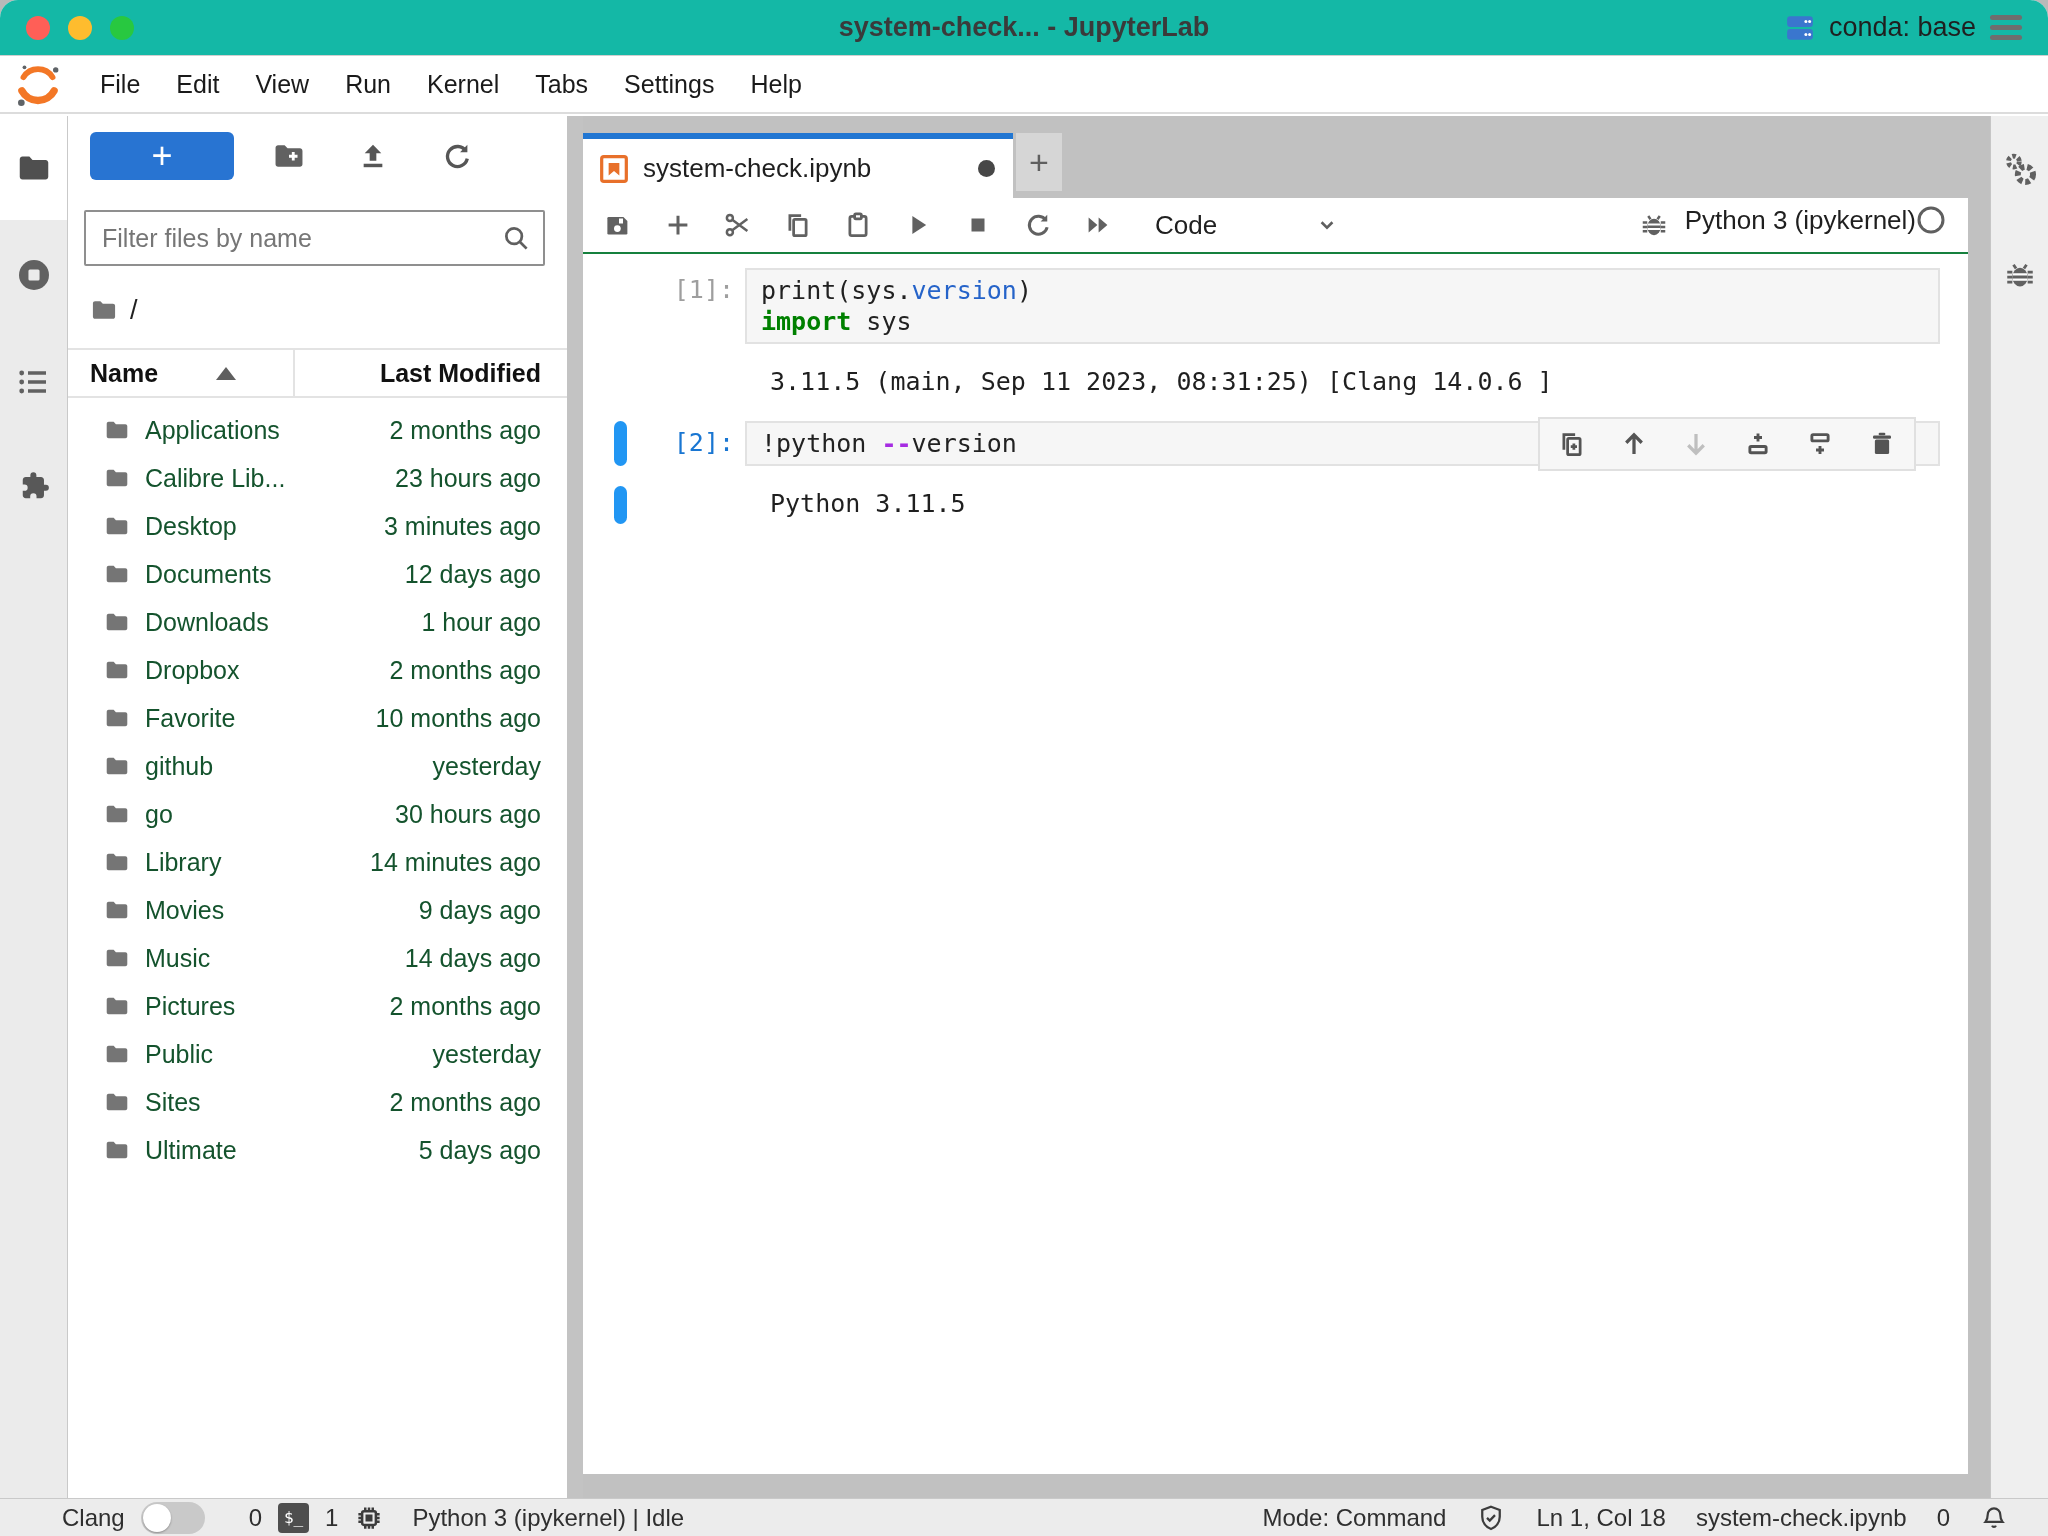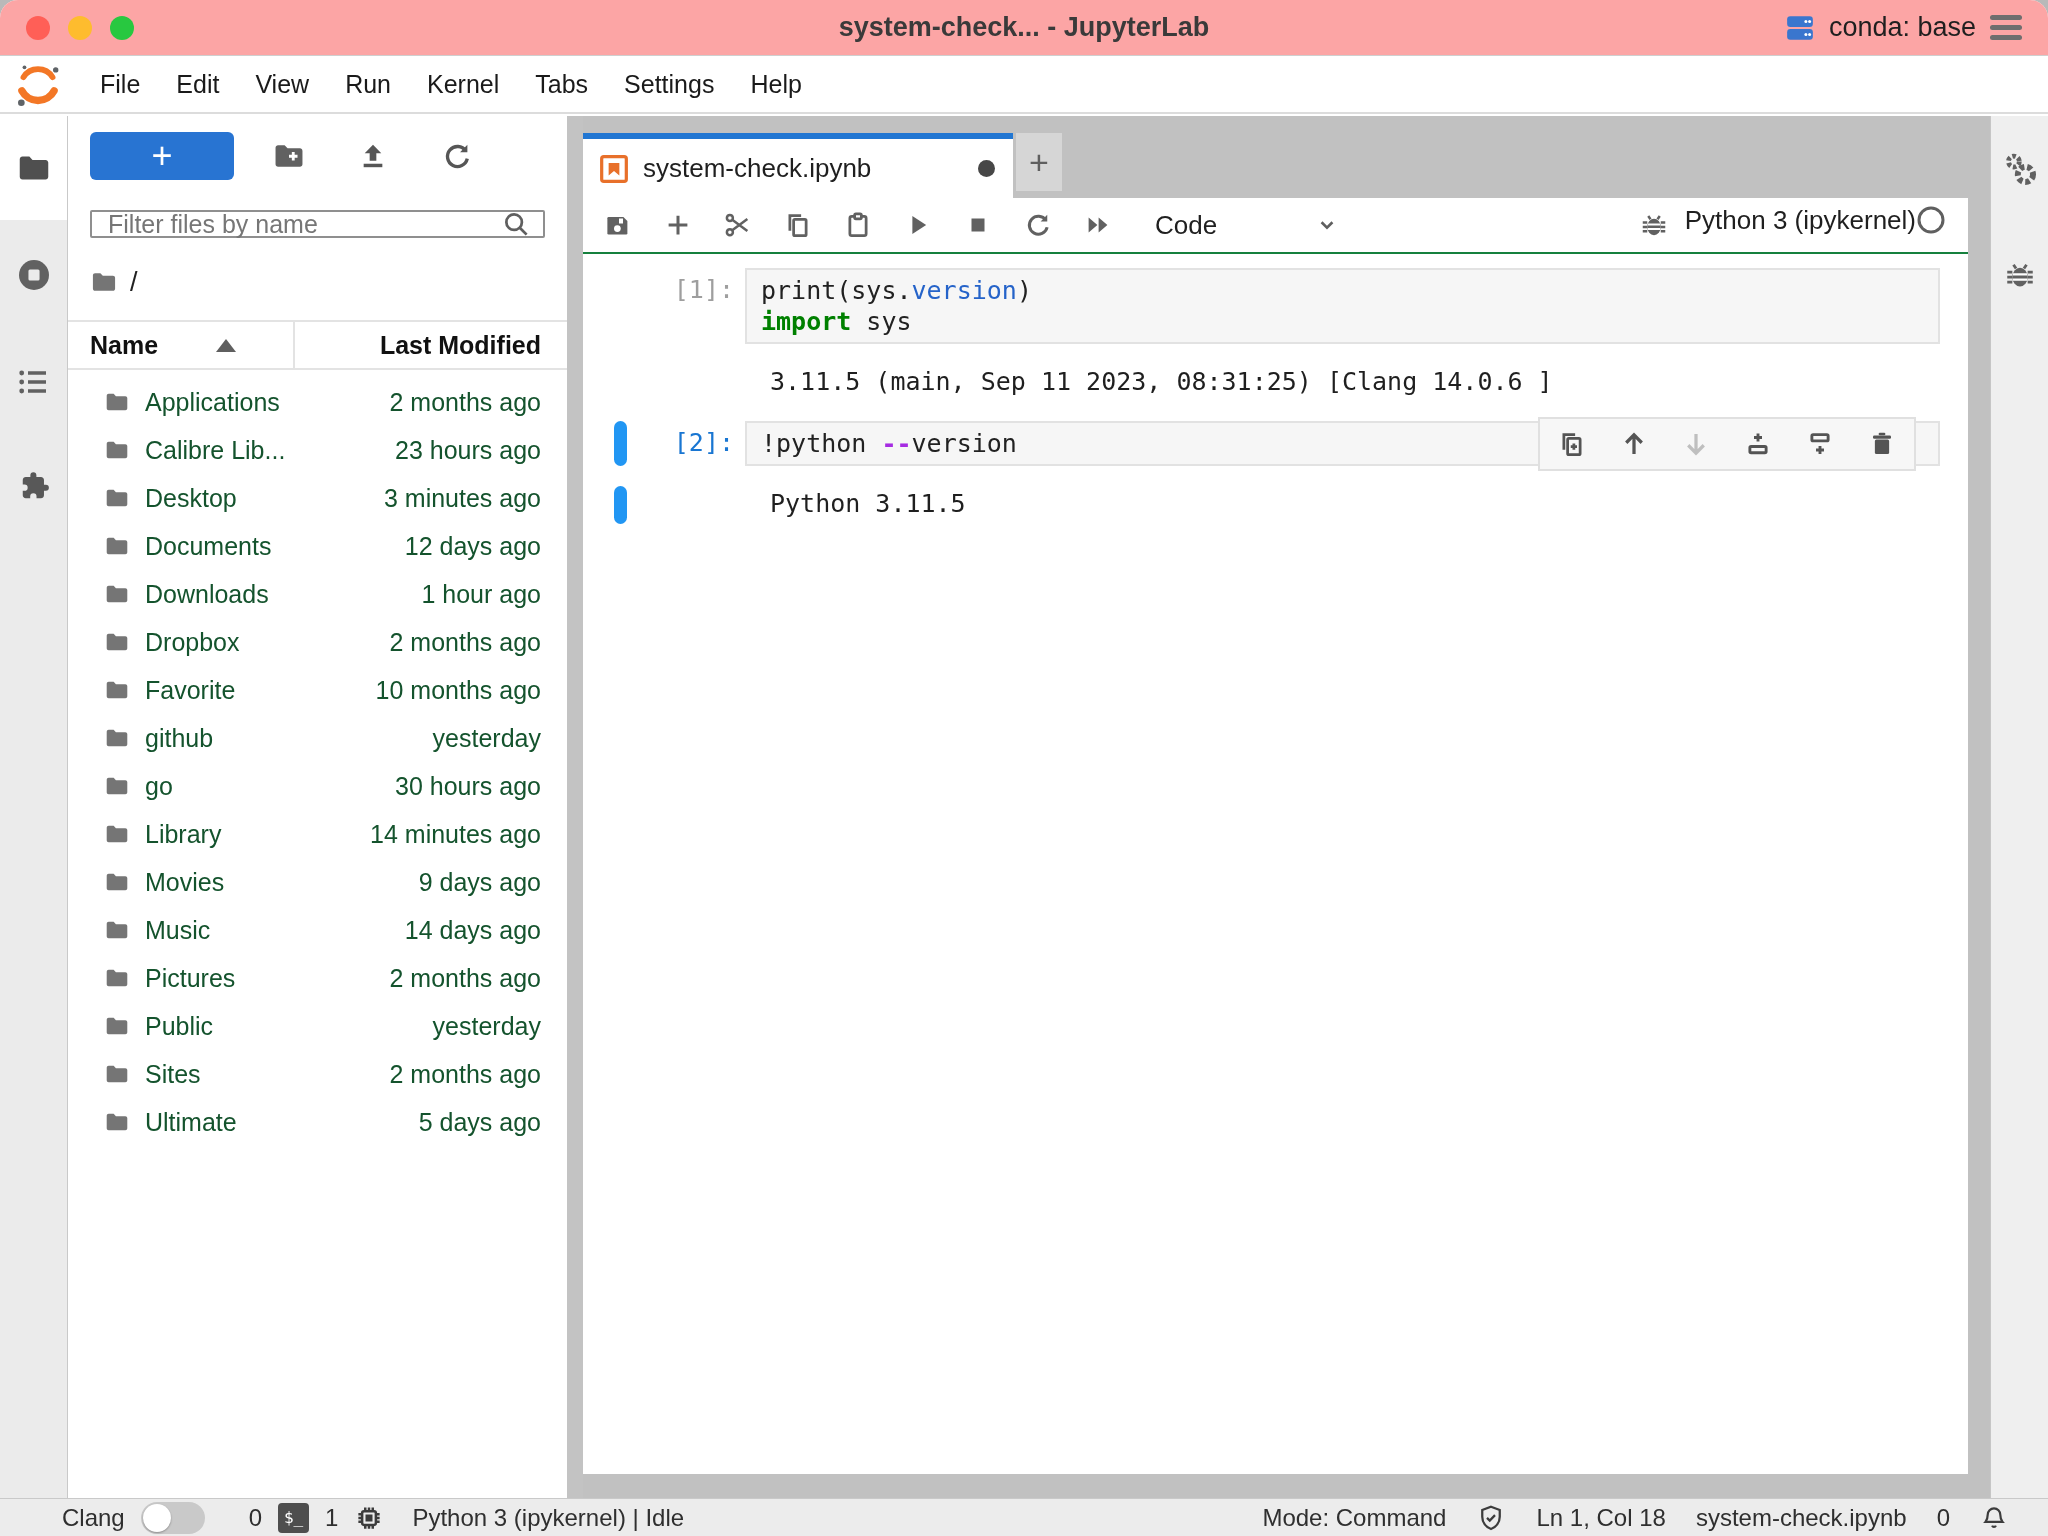--- a/index.html
+++ b/index.html
@@ -2,21 +2,21 @@
 <html><head>
 <meta charset="utf-8">
 <style>
   html,body{margin:0;padding:0;background:#b9b9b9;}
   *{box-sizing:border-box;}
   .app{position:relative;width:2048px;height:1536px;background:#fff;overflow:hidden;
        font-family:"Liberation Sans",sans-serif;border-radius:18px 18px 0 0;}
   svg{display:block;}
 
   
-  .titlebar{position:absolute;top:0;left:0;right:0;height:56px;background:#fca5a5;
+  .titlebar{position:absolute;top:0;left:0;right:0;height:56px;background:#14b8a6;
             border-bottom:1px solid #cfcfcf;display:flex;align-items:center;}
   .lights{display:flex;gap:18px;margin-left:26px;}
   .light{width:24px;height:24px;border-radius:50%;}
   .light.red{background:#ff5f57;} .light.yellow{background:#febc2e;} .light.green{background:#28c840;}
   .win-title{position:absolute;left:0;right:0;text-align:center;font-size:27px;font-weight:600;color:#3a3a3a;pointer-events:none;}
   .titlebar-right{margin-left:auto;display:flex;align-items:center;gap:14px;margin-right:26px;}
   .conda-badge-text{font-size:27px;color:#1f1f1f;}
   .hamburger{display:flex;flex-direction:column;gap:5px;}
   .hamburger span{width:32px;height:5px;border-radius:2.5px;background:#6e6e6e;}
 
@@ -35,21 +35,21 @@
   .ab-top{position:absolute;top:0;left:0;right:0;height:104px;background:#fff;
           display:flex;align-items:center;justify-content:center;}
   .ab-icon{position:absolute;left:50%;transform:translateX(-50%);}
 
   
   .file-browser{width:499px;background:#fff;flex:none;display:flex;flex-direction:column;}
   .fb-toolbar{margin:16px 20px 0 22px;height:48px;display:flex;align-items:center;}
   .new-launcher{width:144px;height:48px;background:#2874d2;border:none;border-radius:6px;
                 color:#fff;font-size:36px;line-height:40px;display:flex;align-items:center;justify-content:center;}
   .fb-tool-btn{width:58px;height:48px;border:none;background:transparent;display:flex;align-items:center;justify-content:center;margin-left:26px;}
-  .fb-filter{margin:30px 22px 0 22px;height:28px;border:2px solid #8f8f8f;border-radius:2px;
+  .fb-filter{margin:30px 22px 0 16px;height:56px;border:2px solid #8f8f8f;border-radius:2px;
              display:flex;align-items:center;padding:0 12px 0 14px;}
   .fb-filter input{flex:1;border:none;outline:none;font-size:25px;color:#212121;font-family:"Liberation Sans",sans-serif;background:transparent;}
   .fb-filter input::placeholder{color:#767676;}
   .fb-breadcrumb{margin:26px 0 0 22px;height:36px;display:flex;align-items:center;gap:12px;font-size:27px;color:#212121;}
   .fb-headers{margin-top:20px;height:50px;border-top:2px solid #e3e3e3;border-bottom:2px solid #e3e3e3;
               display:flex;align-items:center;font-size:25px;color:#111;}
   .fbh-name{width:227px;height:100%;display:flex;align-items:center;padding-left:22px;font-weight:bold;border-right:2px solid #e3e3e3;}
   .sort-asc{width:0;height:0;border-left:10px solid transparent;border-right:10px solid transparent;
             border-bottom:13px solid #5f5f5f;margin-left:58px;}
   .fbh-modified{flex:1;text-align:right;padding-right:26px;font-weight:bold;}

